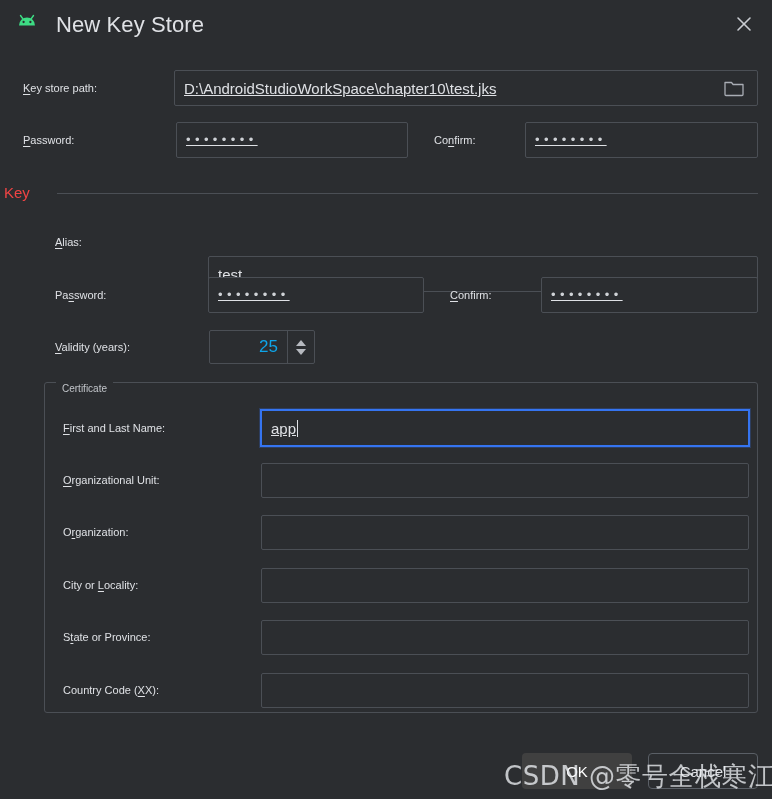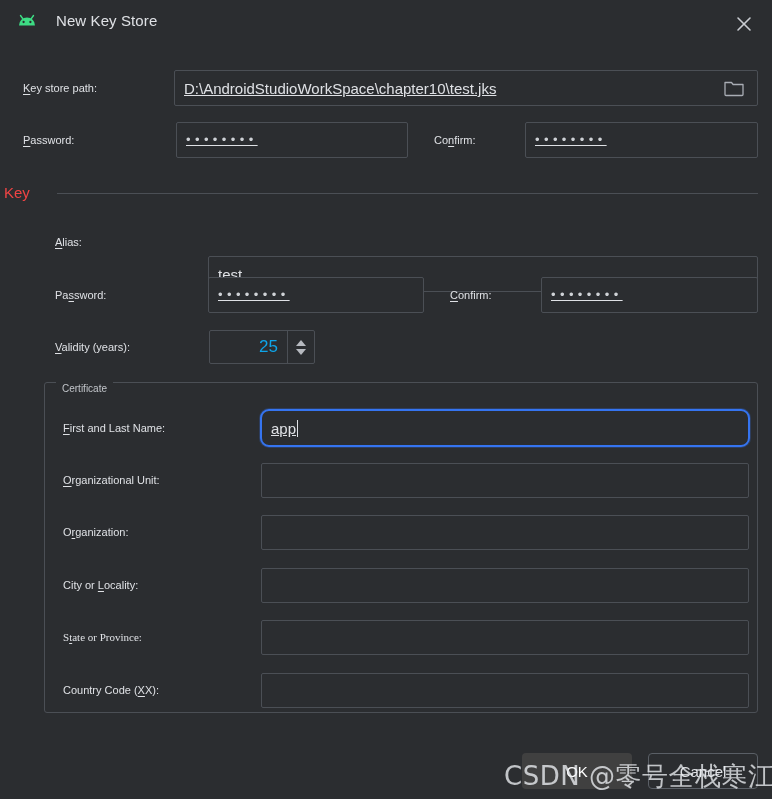--- a/index.html
+++ b/index.html
@@ -31,21 +31,21 @@
     width: 772px; height: 48px;
   }
   .app-icon {
     position: absolute;
     left: 16px; top: 14px;
     width: 22px; height: 20px;
   }
   .title-text {
     position: absolute;
     left: 56px; top: 12px;
-    font-size: 15px;
+    font-size: 22px;
     color: #dfe1e5;
     letter-spacing: .1px;
     white-space: nowrap;
   }
   .close-btn {
     position: absolute;
     right: 14px; top: 10px;
     width: 28px; height: 28px;
     cursor: pointer;
   }
@@ -71,21 +71,21 @@
     font-size: 15px;
     font-family: "Liberation Sans", "DejaVu Sans", sans-serif;
     padding: 0 9px;
     display: flex;
     align-items: center;
     outline: none;
     text-decoration: underline;
   }
   .field.focused {
     border: 2px solid #3574f0;
-    border-radius: 9px;
+    border-radius: 0;
     box-shadow: 0 0 0 1px rgba(53,116,240,.25);
   }
   .dots {
     letter-spacing: 4.4px;
     font-size: 13px;
     color: #cfd2d6;
     line-height: 1;
     padding-bottom: 1px;
   }
   .caret {
@@ -307,21 +307,21 @@
   <div class="lbl" style="left:56px; top:523px;">O<u>r</u>ganization:</div>
   <div class="field" style="left:261px; top:515px; width:488px; height:35px;">
     <span></span>
   </div>
 
   <div class="lbl" style="left:56px; top:576px;">City or <u>L</u>ocality:</div>
   <div class="field" style="left:261px; top:568px; width:488px; height:35px;">
     <span></span>
   </div>
 
-  <div class="lbl" style="left:56px; top:628px;font-family:Liberation Serif, serif;">S<u>t</u>ate or Province:</div>
+  <div class="lbl" style="left:56px; top:628px;">S<u>t</u>ate or Province:</div>
   <div class="field" style="left:261px; top:620px; width:488px; height:35px;">
     <span></span>
   </div>
 
   <div class="lbl" style="left:56px; top:681px;">Country Code (<u>X</u>X):</div>
   <div class="field" style="left:261px; top:673px; width:488px; height:35px;">
     <span></span>
   </div>
 
   <div class="btn" id="btn-ok">OK</div>

